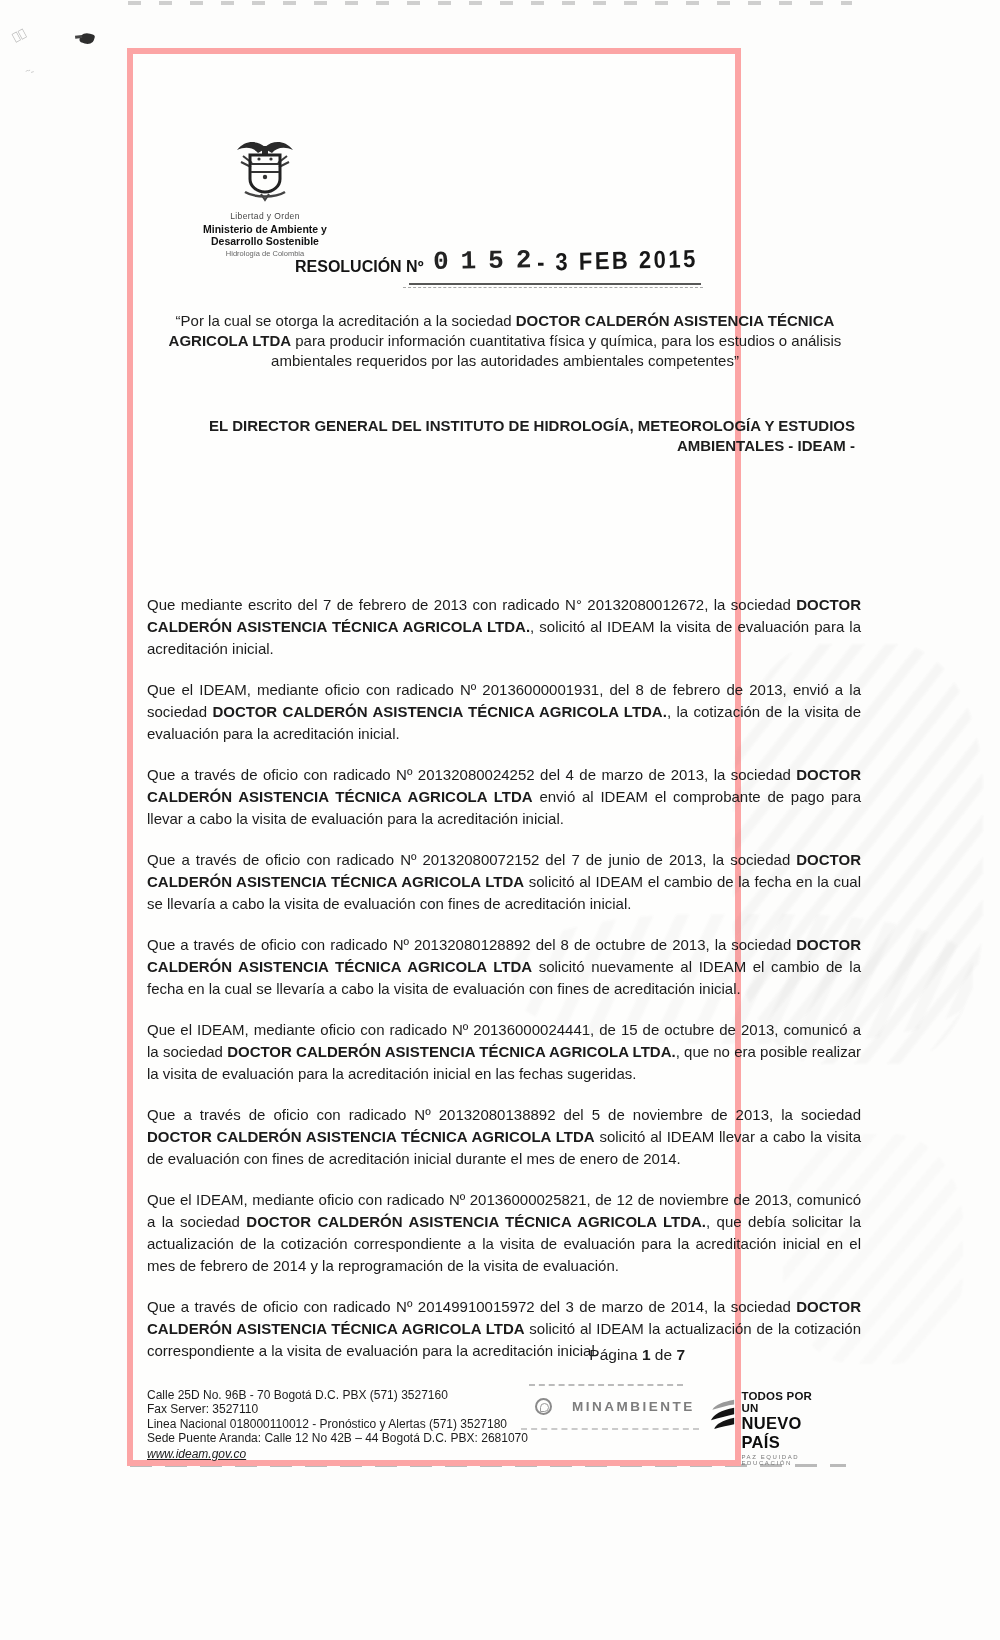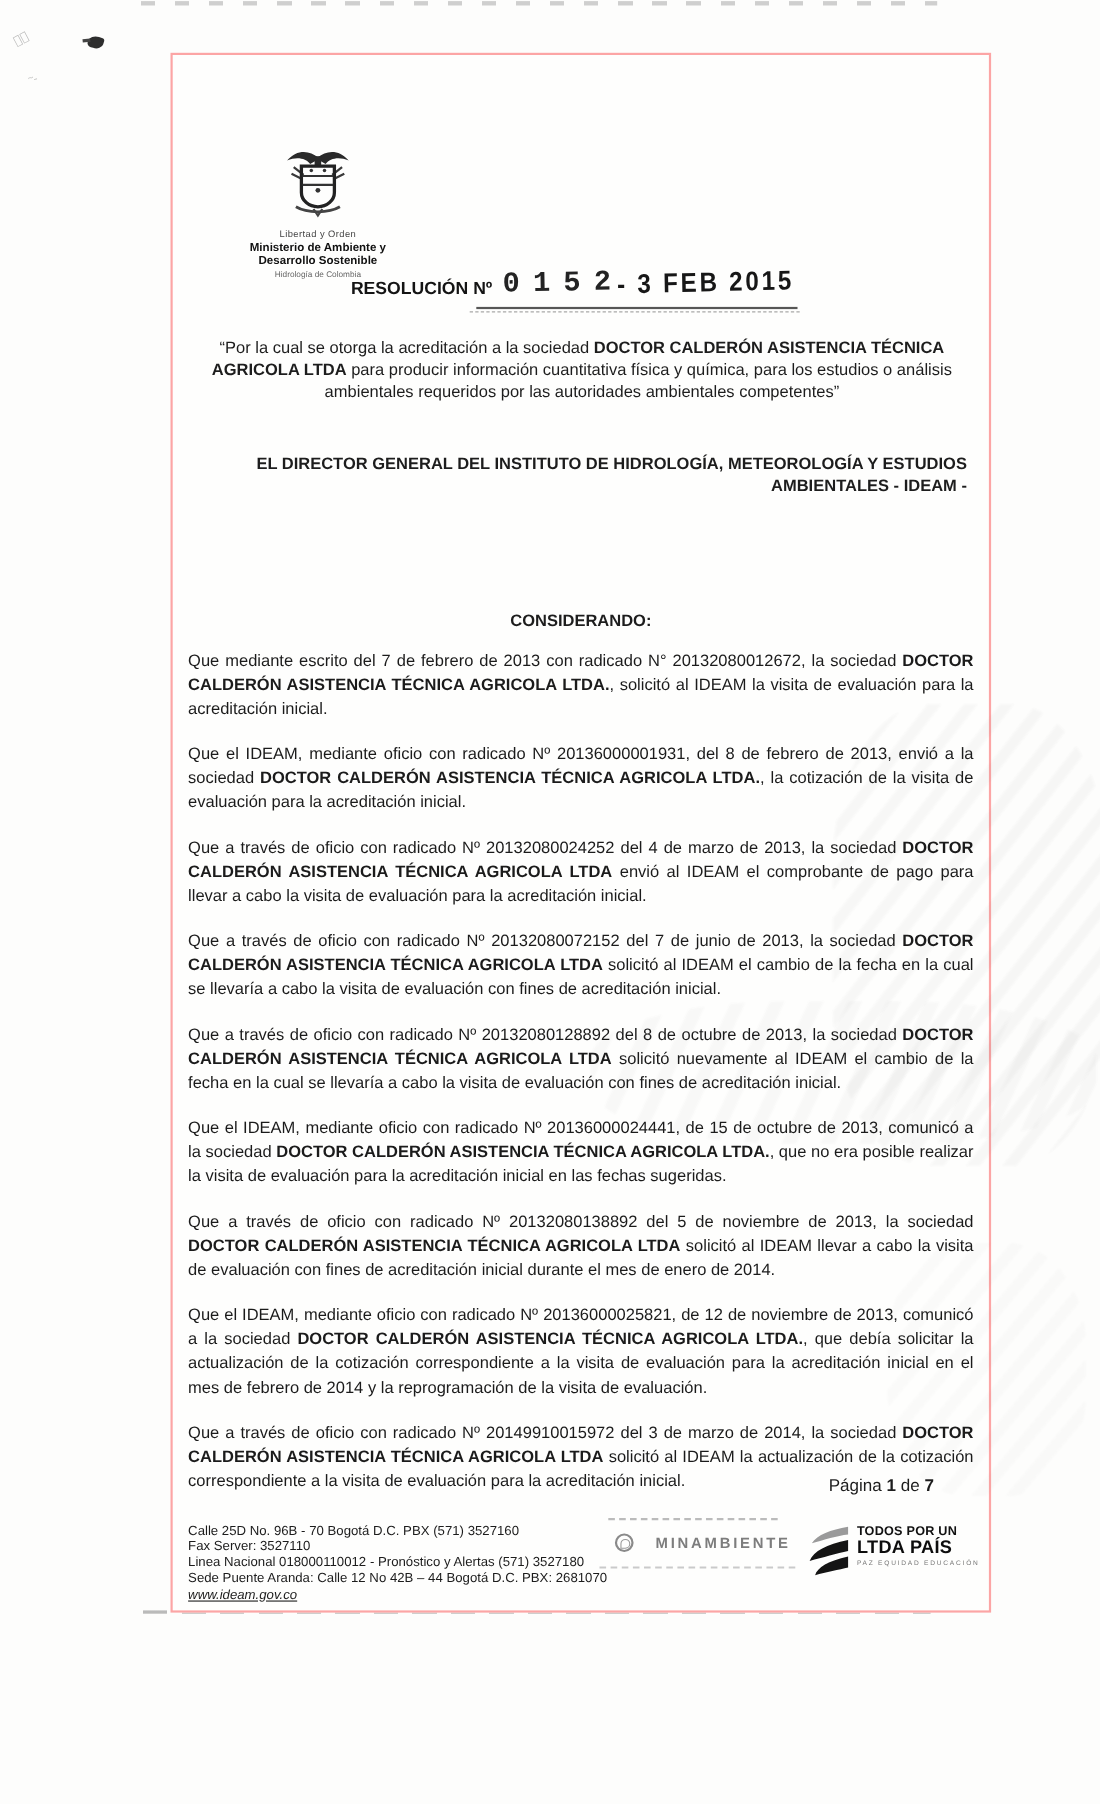--- a/index.html
+++ b/index.html
@@ -2,22 +2,22 @@
 <html><head>
 <meta charset="utf-8">
 <style>
   html,body{margin:0;padding:0;background:#e8e8e8;}
   .page{
     position:relative;width:1000px;height:1640px;background:#fdfdfc;
     overflow:hidden;font-family:"Liberation Sans",sans-serif;color:#1d1d1d;
     margin:0 auto;
   }
   .doc{
-    position:absolute;left:127px;top:48px;width:746px;height:1418px;
-    border:2px solid #fca5a5;box-sizing:border-box;background:#fefefd;margin-left:28px;
+    position:absolute;left:127px;top:48px;width:614px;height:1418px;
+    border:6px solid #fca5a5;box-sizing:border-box;background:#fefefd;
   }
   .b{font-weight:bold;}
   
   .ministry-block{position:absolute;left:34px;top:82px;width:196px;text-align:center;}
   .ministry-block svg{display:block;margin:0 auto;}
   .motto{font-size:8.5px;color:#444;margin-top:5px;letter-spacing:.4px;}
   .ministry-name{font-size:10.5px;font-weight:bold;line-height:12px;margin-top:2px;color:#111;text-align:center;}
   .ministry-country{font-size:7.5px;color:#666;margin-top:2px;}
   .ideam-block{position:absolute;left:486px;top:100px;width:256px;height:150px;}
   .ideam-logo{position:absolute;left:14px;top:0;}
@@ -124,21 +124,20 @@
     </div>
 
 
     <div class="res-label">RESOLUCIÓN Nº</div>
     <div class="stamp-number">0152</div>
     <div class="stamp-date">- 3 FEB 2015</div>
     <div class="res-underline"></div>
 
     <div class="title"><span>“Por la cual se otorga la acreditación a la sociedad </span><span class="b">DOCTOR CALDERÓN ASISTENCIA TÉCNICA AGRICOLA LTDA</span><span> para producir información cuantitativa física y química, para los estudios o análisis ambientales requeridos por las autoridades ambientales competentes”</span></div>
     <div class="authority">EL DIRECTOR GENERAL DEL INSTITUTO DE HIDROLOGÍA, METEOROLOGÍA Y ESTUDIOS AMBIENTALES - IDEAM -</div>
-    <div class="considerando">CONSIDERANDO:</div>
 
     <div class="paras">
         <p class="para"><span>Que mediante escrito del 7 de febrero de 2013 con radicado N° 20132080012672, la sociedad </span><span class="b">DOCTOR CALDERÓN ASISTENCIA TÉCNICA AGRICOLA LTDA.</span><span>, solicitó al IDEAM la visita de evaluación para la acreditación inicial.</span></p>
         <p class="para"><span>Que el IDEAM, mediante oficio con radicado Nº 20136000001931, del 8 de febrero de 2013, envió a la sociedad </span><span class="b">DOCTOR CALDERÓN ASISTENCIA TÉCNICA AGRICOLA LTDA.</span><span>, la cotización de la visita de evaluación para la acreditación inicial.</span></p>
         <p class="para"><span>Que a través de oficio con radicado Nº 20132080024252 del 4 de marzo de 2013, la sociedad </span><span class="b">DOCTOR CALDERÓN ASISTENCIA TÉCNICA AGRICOLA LTDA</span><span> envió al IDEAM el comprobante de pago para llevar a cabo la visita de evaluación para la acreditación inicial.</span></p>
         <p class="para"><span>Que a través de oficio con radicado Nº 20132080072152 del 7 de junio de 2013, la sociedad </span><span class="b">DOCTOR CALDERÓN ASISTENCIA TÉCNICA AGRICOLA LTDA</span><span> solicitó al IDEAM el cambio de la fecha en la cual se llevaría a cabo la visita de evaluación con fines de acreditación inicial.</span></p>
         <p class="para"><span>Que a través de oficio con radicado Nº 20132080128892 del 8 de octubre de 2013, la sociedad </span><span class="b">DOCTOR CALDERÓN ASISTENCIA TÉCNICA AGRICOLA LTDA</span><span> solicitó nuevamente al IDEAM el cambio de la fecha en la cual se llevaría a cabo la visita de evaluación con fines de acreditación inicial.</span></p>
         <p class="para"><span>Que el IDEAM, mediante oficio con radicado Nº 20136000024441, de 15 de octubre de 2013, comunicó a la sociedad </span><span class="b">DOCTOR CALDERÓN ASISTENCIA TÉCNICA AGRICOLA LTDA.</span><span>, que no era posible realizar la visita de evaluación para la acreditación inicial en las fechas sugeridas.</span></p>
         <p class="para"><span>Que a través de oficio con radicado Nº 20132080138892 del 5 de noviembre de 2013, la sociedad </span><span class="b">DOCTOR CALDERÓN ASISTENCIA TÉCNICA AGRICOLA LTDA</span><span> solicitó al IDEAM llevar a cabo la visita de evaluación con fines de acreditación inicial durante el mes de enero de 2014.</span></p>
         <p class="para"><span>Que el IDEAM, mediante oficio con radicado Nº 20136000025821, de 12 de noviembre de 2013, comunicó a la sociedad </span><span class="b">DOCTOR CALDERÓN ASISTENCIA TÉCNICA AGRICOLA LTDA.</span><span>, que debía solicitar la actualización de la cotización correspondiente a la visita de evaluación para la acreditación inicial en el mes de febrero de 2014 y la reprogramación de la visita de evaluación.</span></p>
@@ -166,19 +165,19 @@
     </div>
 
     <div class="npais">
       <svg width="40" height="50" viewBox="0 0 40 50">
         <path d="M38,2 C22,5 10,9 5,17 C16,14 28,10 38,9 Z" fill="#9a9a9a"></path>
         <path d="M38,14 C18,18 7,24 3,33 C15,30 28,26 38,24 Z" fill="#141414"></path>
         <path d="M38,29 C20,33 10,39 8,46 C18,43 30,41 38,39 Z" fill="#141414"></path>
       </svg>
       <div class="npais-text">
         <div class="npais-l1">TODOS POR UN</div>
-        <div class="npais-l2">LTDA PAÍS</div>
+        <div class="npais-l2">NUEVO PAÍS</div>
         <div class="npais-l3">PAZ  EQUIDAD  EDUCACIÓN</div>
       </div>
     </div>
 
   </div>
 </div>
 
 </body></html>

